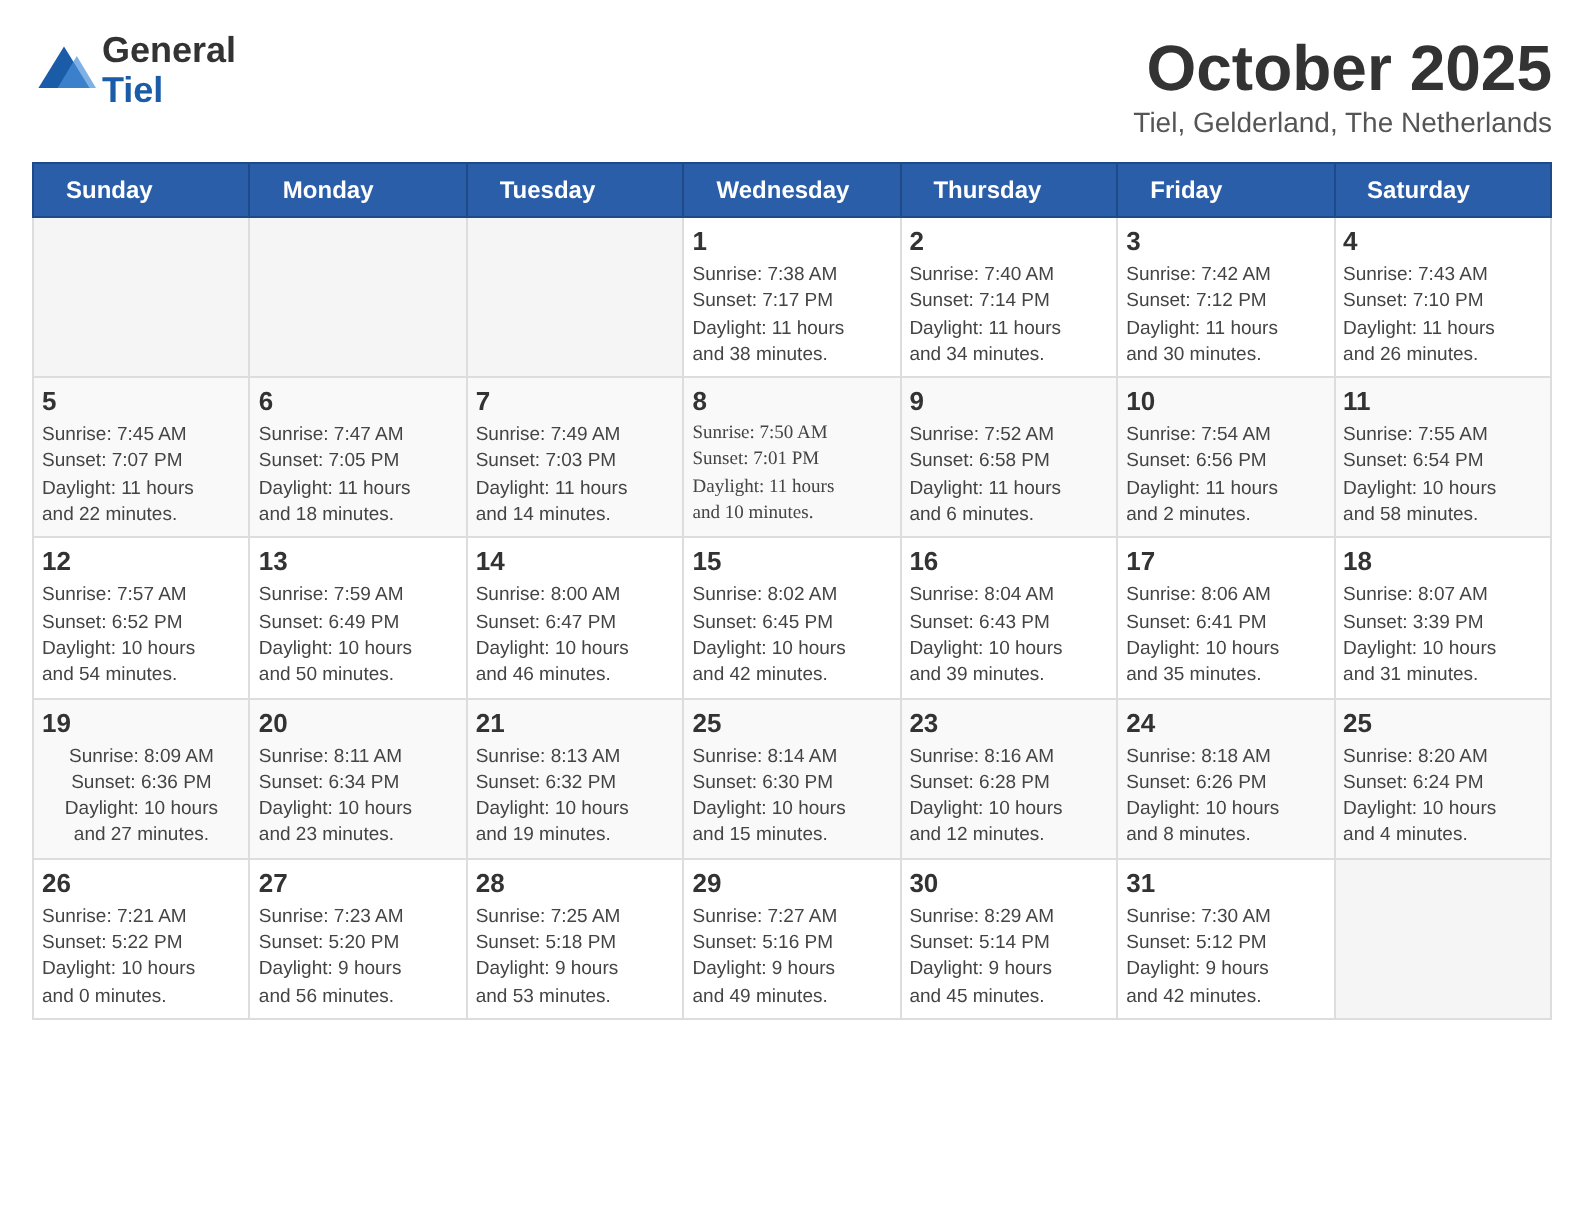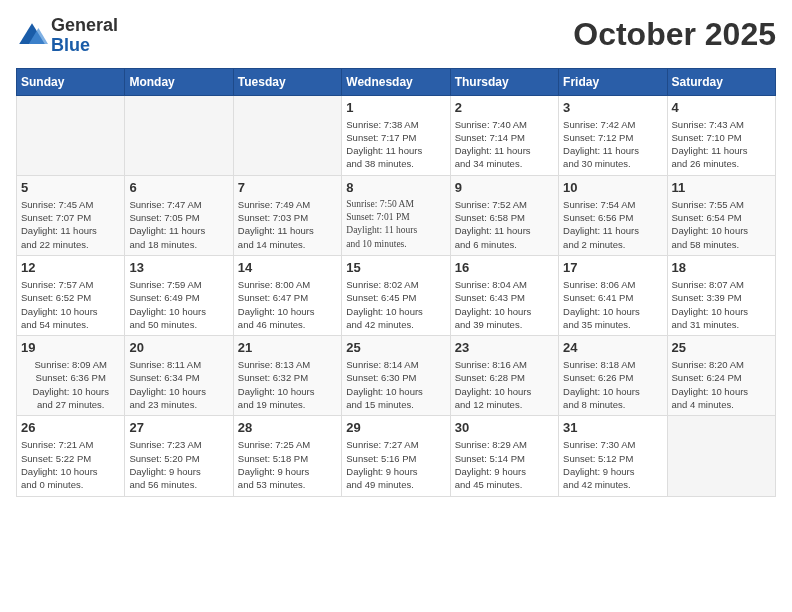--- a/index.html
+++ b/index.html
@@ -48,21 +48,21 @@
     .calendar {
       width: 100%;
       border-collapse: collapse;
       border: 1px solid #ccc;
     }
     .calendar th {
       background: #2a5ea8;
       color: #fff;
       font-size: 12px;
       font-weight: bold;
-      padding: 6px 4px;
+      padding: 6px 16px;
       text-align: left;
       border: 1px solid #1e4a8a;
     }
     .calendar td {
       border: 1px solid #ddd;
       vertical-align: top;
       padding: 4px;
       width: calc(100% / 7);
       min-height: 80px;
       background: #fff;
@@ -89,25 +89,26 @@
 <body>
 
 <div class="header">
   <div class="logo">
     <svg class="logo-icon" viewBox="0 0 40 40">
       <polygon points="20,4 36,30 4,30" fill="#1a5ca8"></polygon>
       <polygon points="28,10 40,30 16,30" fill="#4a90d9" opacity="0.7"></polygon>
     </svg>
     <div class="logo-text">
       <div>General</div>
-      <div class="logo-blue">Blue</div>
+      <div class="logo-blue">Tiel</div>
     </div>
   </div>
   <div class="title-block">
     <div class="month-title">October 2025</div>
+    <div class="location">Tiel, Gelderland, The Netherlands</div>
   </div>
 </div>
 
 <table class="calendar">
   <thead>
     <tr id="weekday-header">
     <th>Sunday</th>
         <th>Monday</th>
         <th>Tuesday</th>
         <th>Wednesday</th>

